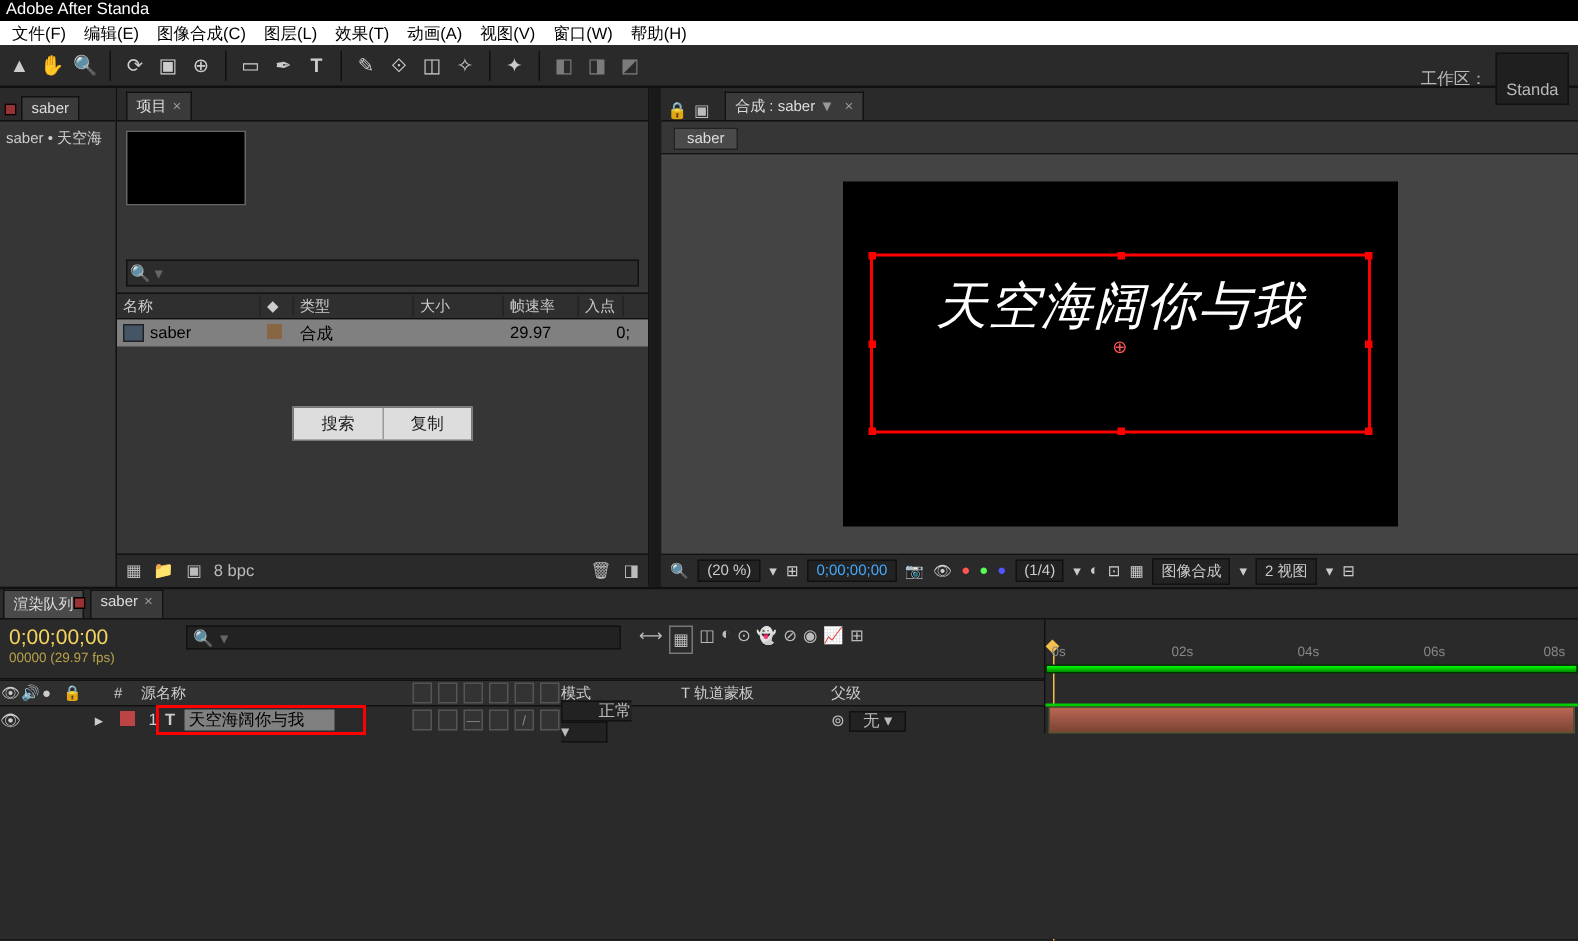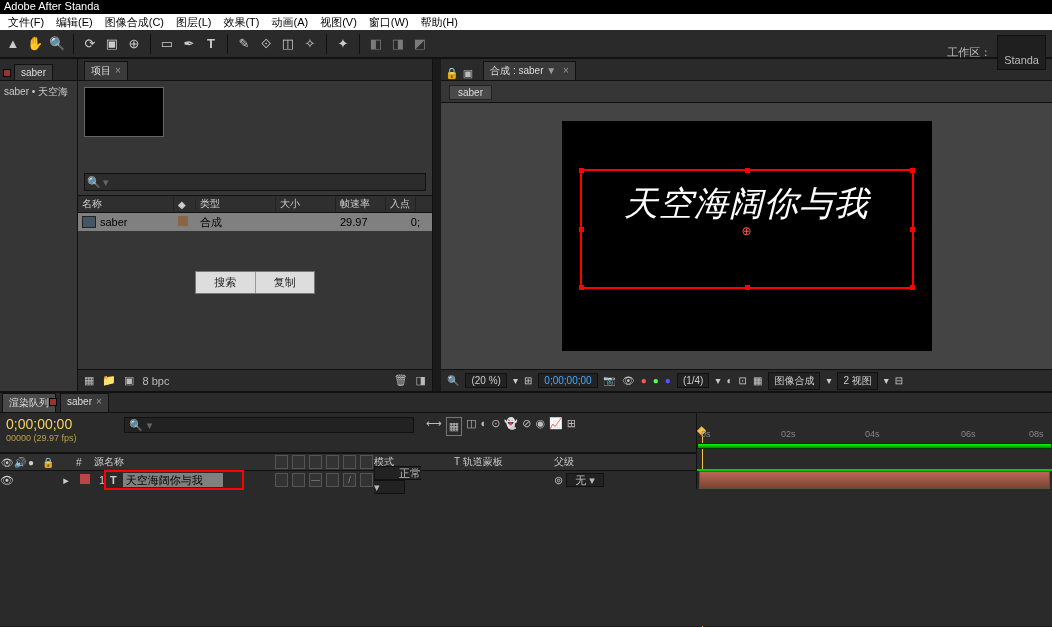--- a/index.html
+++ b/index.html
@@ -305,21 +305,21 @@
         <div style="width:90px"><span>⊚</span> <span style="background:#222;border:1px solid #111;padding:0 8px"><span>无</span> ▾</span></div>
       </div>
     </div>
 
     <div class="ruler" style="position:absolute;left:697px;right:0;top:0;height:56px">
       <div class="cti">◆<div style="position:absolute;left:5px;top:12px;width:1px;height:200px;background:#f5c04a"></div></div>
       <div class="marks">
         <span style="position:absolute;left:4px">0s</span>
         <span style="position:absolute;left:84px">02s</span>
         <span style="position:absolute;left:168px">04s</span>
-        <span style="position:absolute;left:264px">06s</span>
+        <span style="position:absolute;left:252px">06s</span>
         <span style="position:absolute;left:332px">08s</span>
       </div>
       <div class="bar"></div>
     </div>
     <div class="tlright">
       <div class="greenrow"></div>
       <div class="clip"></div>
     </div>
   </div>
 </div>

